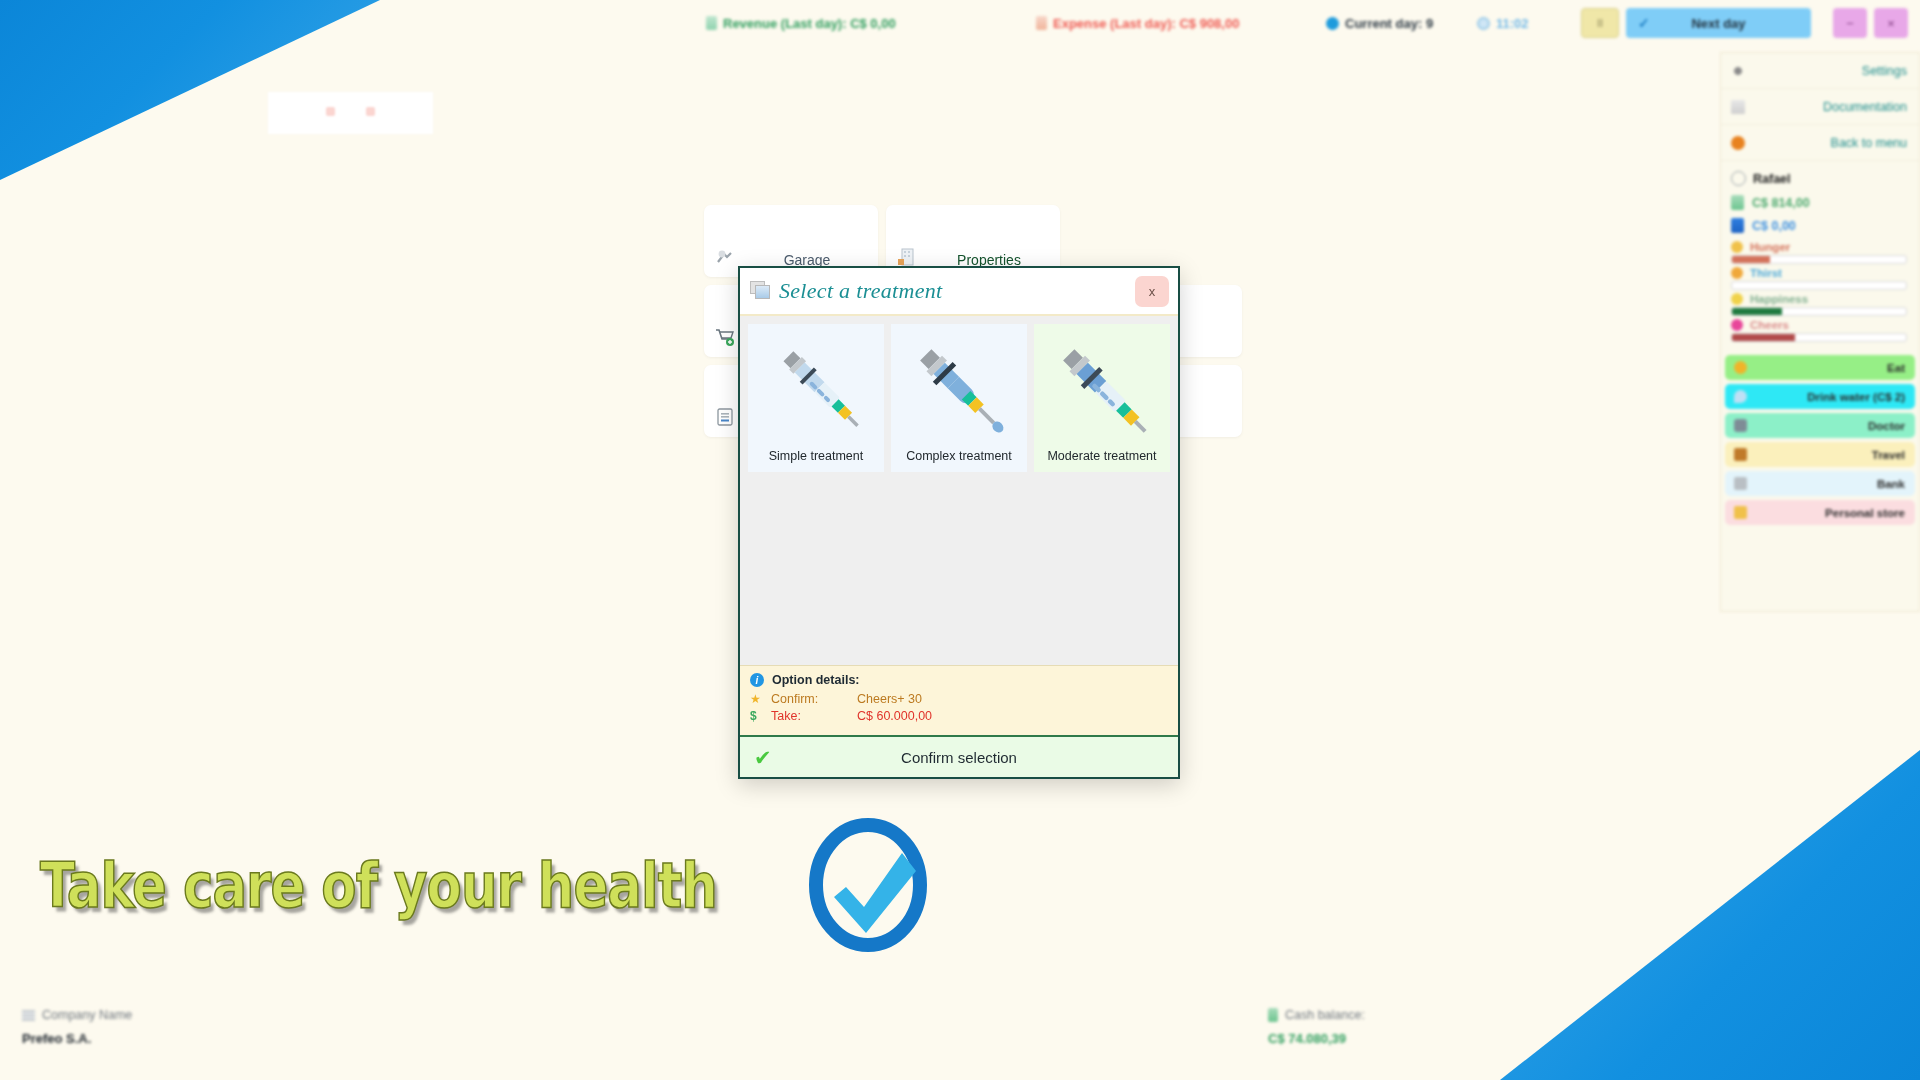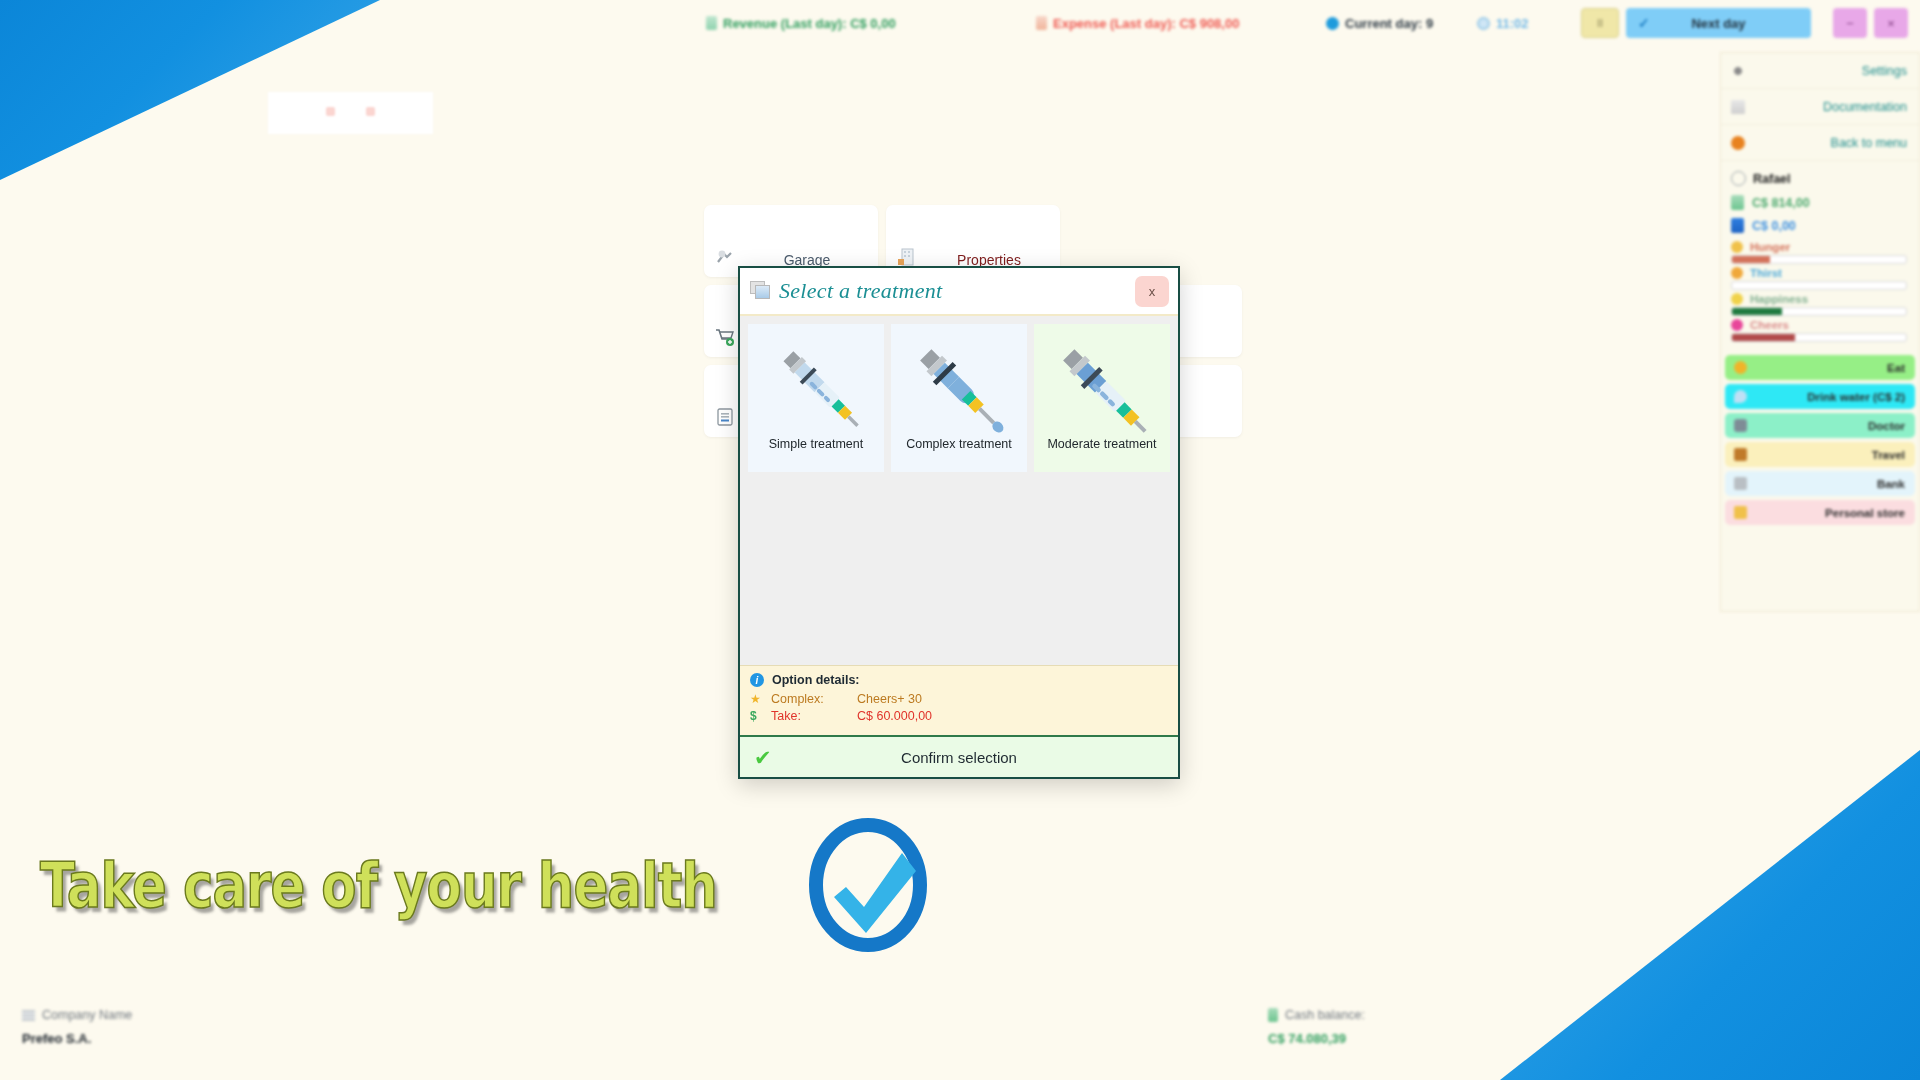--- a/index.html
+++ b/index.html
@@ -137,21 +137,21 @@
     background: #fbd5d0; border-radius: 7px;
     display:flex; align-items:center; justify-content:center;
     font-size: 13px; color: #6b5048;
   }
 
   .modal-body { flex: 1; background: #efefef; padding: 8px 8px 0 8px; }
   .card-grid { display: flex; gap: 7px; }
   .tcard {
     width: 137px; height: 148px; background: #f1f7fd; border-radius: 0;
     display: flex; flex-direction: column; align-items: center;
-    justify-content: flex-end; padding-bottom: 21px; position: relative;
+    justify-content: flex-end; padding-bottom: 9px; position: relative;
   }
   .tcard.selected { background: #eefbe8; }
   .tcard .tlabel { font-size: 12.5px; color: #22292e; }
   .syr { position: absolute; top: 8px; left: 50%; transform: translateX(-50%); }
 
   .details {
     background: #fdf5d9; border-top: 1px solid #e6dcb5; padding: 7px 10px 9px 10px;
   }
   .det-head { display:flex; align-items:center; gap: 8px; font-size: 12.5px; font-weight: 700; color: #1e2a33; margin-bottom: 5px; }
   .i-circle { width: 14px; height: 14px; border-radius:50%; background:#2196e3; color:#fff;
@@ -261,21 +261,21 @@
               <rect x="6" y="3" width="11" height="16" fill="#eef2f6" stroke="#b9c4cd"></rect>
               <rect x="2" y="13" width="6" height="6" fill="#e8a45a"></rect>
               <g fill="#c7d2dc">
                 <rect x="8" y="5" width="2" height="2"></rect>
                 <rect x="12" y="5" width="2" height="2"></rect>
                 <rect x="8" y="9" width="2" height="2"></rect>
                 <rect x="12" y="9" width="2" height="2"></rect>
               </g>
             </svg>
         </span>
-        <span class="clabel" style="color:#7f1d1d">Properties</span>
+        <span class="clabel" style="color:#14532d">Properties</span>
       </div>
     </div>
     <div class="bg-row">
       <div class="bg-card">
         <span class="cico">
           <svg width="22" height="22" viewBox="0 0 22 22">
               <path d="M2 4 h3 l3 9 h9" stroke="#6b7780" stroke-width="1.6" fill="none"></path>
               <path d="M6 6 h13 l-2 6 H8" stroke="#6b7780" stroke-width="1.4" fill="none"></path>
               <circle cx="16" cy="16" r="4" fill="#3ba85d"></circle>
               <path d="M16 14v4M14 16h4" stroke="#fff" stroke-width="1.4"></path>
@@ -493,21 +493,21 @@
       </div>
     </div>
 
     <div class="details">
       <div class="det-head">
         <span class="i-circle">i</span>
         <span>Option details:</span>
       </div>
       <div class="det-row mod">
         <span class="star">★</span>
-        <span class="dlabel">Complex:</span>
+        <span class="dlabel">Confirm:</span>
         <span class="dval">Cheers+ 30</span>
       </div>
       <div class="det-row cost">
         <span class="dollar">$</span>
         <span class="dlabel">Take:</span>
         <span class="dval">C$  60.000,00</span>
       </div>
     </div>
 
     <div class="confirm">

